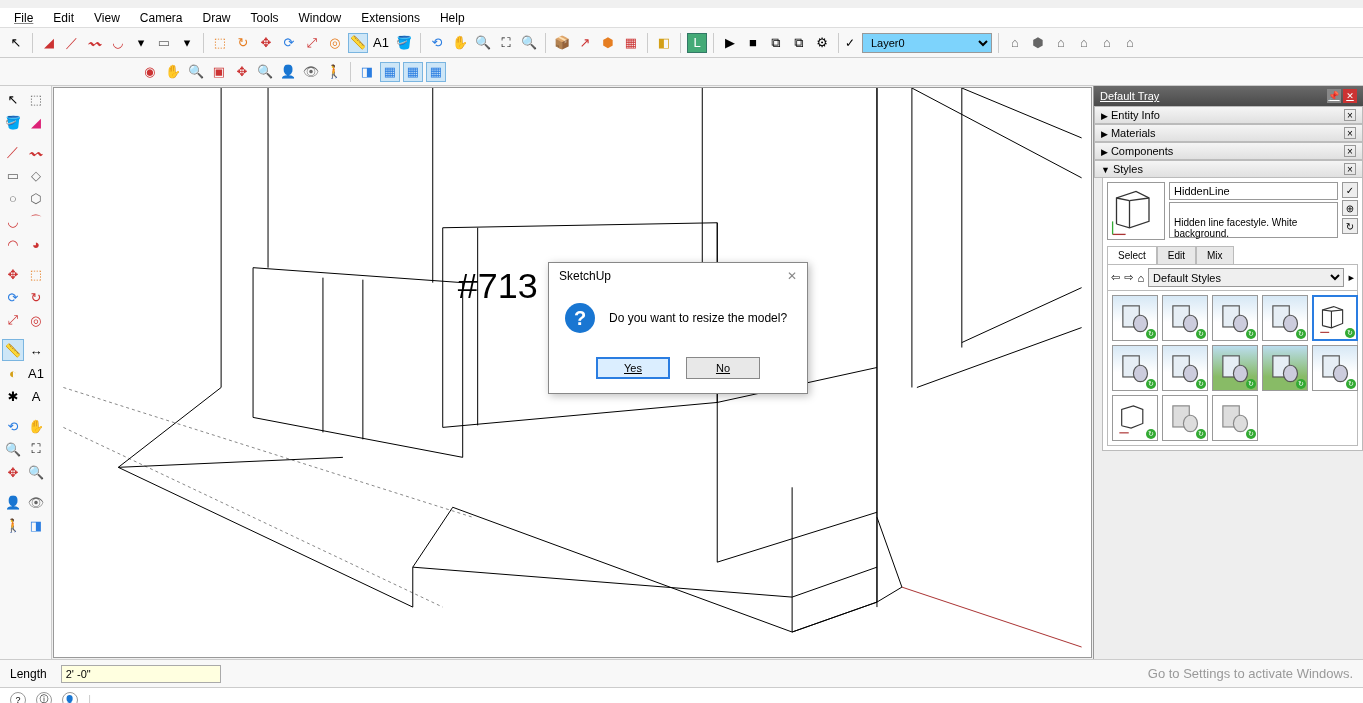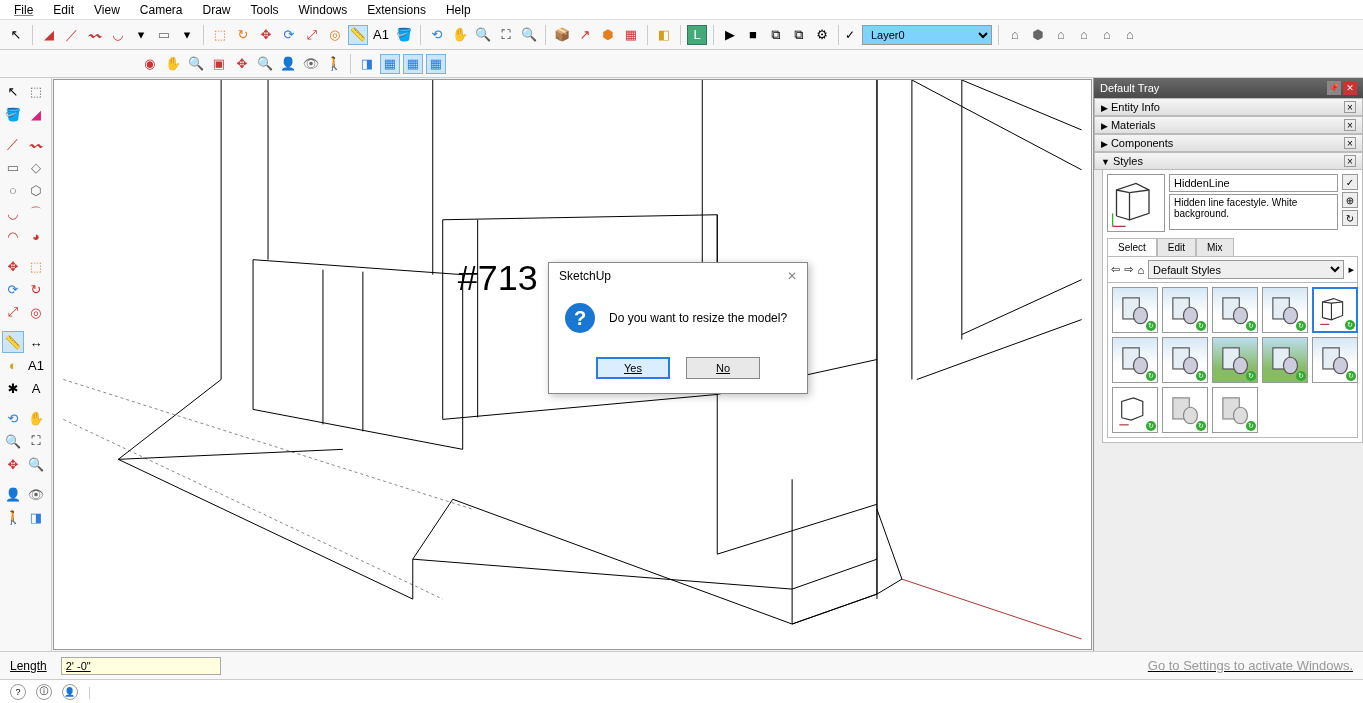--- a/index.html
+++ b/index.html
@@ -1,19 +1,19 @@
 <!DOCTYPE html>
 <html><head>
 <meta charset="utf-8">
 <style>
 * { box-sizing: border-box; margin: 0; padding: 0; font-family: "Segoe UI", Tahoma, sans-serif; }
 body { width: 1363px; height: 703px; background: #f0f0f0; overflow: hidden; font-size: 12px; color: #000; position: relative; }
 
 
-.menubar { height: 20px; background: #fff; display: flex; align-items: center; padding: 0 4px; border-bottom: 1px solid #ddd; }
+.menubar { height: 20px; background: #fff; display: flex; align-items: center; padding: 0 4px; border-bottom: 1px solid #ddd; margin-top: 8px; }
 .menubar span { padding: 2px 10px; cursor: default; }
 .menubar span:first-child { text-decoration: underline; text-decoration-color: #888; }
 
 
 .toolbar-top { height: 30px; background: #f8f8f8; display: flex; align-items: center; padding: 2px 6px; gap: 3px; border-bottom: 1px solid #ccc; }
 .tbtn { width: 20px; height: 20px; display: inline-flex; align-items: center; justify-content: center; border: 1px solid transparent; font-size: 13px; }
 .tbtn.active { background: #cde6f7; border: 1px solid #7ab5e0; }
 .sep { width: 1px; height: 20px; background: #ccc; margin: 0 3px; }
 .layer-select { border: 1px solid #999; height: 20px; width: 130px; font-size: 11px; padding: 0 4px; background: #7dd3fc; }
 
@@ -24,34 +24,34 @@
 .main { display: flex; height: calc(703px - 20px - 30px - 28px - 28px - 24px); }
 .left-tools { width: 52px; background: #f8f8f8; border-right: 1px solid #ccc; display: flex; flex-direction: column; padding: 2px; gap: 1px; }
 .tool-row { display: flex; gap: 1px; }
 .tool-row .tbtn { width: 22px; height: 22px; }
 
 .viewport { flex: 1; background: #fff; position: relative; border: 1px solid #999; margin: 1px; }
 .viewport svg { width: 100%; height: 100%; }
 
 
 .tray { width: 270px; background: #eee; border-left: 1px solid #999; display: flex; flex-direction: column; }
-.tray-title { background: linear-gradient(#6a6a6a,#4a4a4a); color: #fff; padding: 3px 6px; font-size: 11px; display: flex; align-items: center; justify-content: space-between; }
+.tray-title { background: linear-gradient(#6a6a6a,#4a4a4a); color: #fff; padding: 3px 6px; font-size: 11px; display: flex; align-items: center; justify-content: space-between; text-decoration: underline; }
 .tray-title .ctrls { display:flex; gap:2px;}
 .tray-title .ctrls span { width:14px; height:14px; background:#c33; display:inline-flex; align-items:center; justify-content:center; font-size:9px; color:#fff; }
 .tray-title .ctrls span.pin { background:#888; }
 .panel-head { background: linear-gradient(#f5f5f5,#e0e0e0); border: 1px solid #bbb; padding: 2px 6px; font-size: 11px; display: flex; align-items: flex-end; justify-content: space-between; cursor:default;}
 .panel-head .arrow { font-size: 9px; margin-right: 3px; }
 .panel-head .x { font-size:10px; border:1px solid #999; width:12px; height:12px; display:inline-flex; align-items:center; justify-content:center;}
 .panel-body { background: #fff; border: 1px solid #bbb; border-top: none; padding: 4px; font-size: 11px; margin-left: 8px; }
 
 .style-preview { display: flex; gap: 4px; }
 .style-thumb { width: 58px; height: 58px; border: 1px solid #999; background: #fff; display:flex; align-items:flex-end; justify-content:flex-start; padding:2px;}
 .style-info { flex: 1; display:flex; flex-direction:column; gap:2px;}
 .style-name { border: 1px solid #999; padding: 2px 4px; background: #fff; }
-.style-desc { border: 1px solid #999; padding: 2px 4px; background: #fff; height: 36px; font-size: 10px; }
+.style-desc { border: 1px solid #999; padding: 14px 4px; background: #fff; height: 36px; font-size: 10px; }
 .style-side-btns { display:flex; flex-direction:column; gap:2px;}
 .style-side-btns span { width:16px; height:16px; border:1px solid #999; background:#eee; font-size:10px; display:inline-flex; align-items:center; justify-content:center;}
 
 .style-tabs { display: flex; margin-top: 6px; font-size: 10px; }
 .style-tabs span { padding: 3px 10px; border: 1px solid #bbb; background: #e8e8e8; border-bottom: none; }
 .style-tabs span.active { background: #fff; }
 .nav-row { display: flex; align-items: center; gap: 4px; border:1px solid #bbb; padding:3px; background:#fff;}
 .nav-row select { flex: 1; border: 1px solid #999; height: 19px; font-size: 11px; }
 .style-grid { display: grid; grid-template-columns: repeat(5, 1fr); gap: 4px; padding: 4px; background:#fff; border:1px solid #bbb; border-top:none;}
 .style-cell { width: 46px; height: 46px; border: 1px solid #999; background: linear-gradient(#d7e8f5,#fff 60%); display:flex; align-items:center; justify-content:center; position:relative;}
@@ -62,21 +62,21 @@
 
 .dialog { position: absolute; left: 548px; top: 262px; width: 260px; background: #fff; border: 1px solid #888; box-shadow: 2px 2px 8px rgba(0,0,0,.25); }
 .dialog-title { padding: 6px 10px; font-size: 12px; display: flex; justify-content: space-between; align-items: center; background:#fff;}
 .dialog-body { padding: 14px 16px; display: flex; align-items: center; gap: 14px; font-size: 12px; }
 .dialog-icon { width: 30px; height: 30px; border-radius: 50%; background: #1976d2; color: #fff; display: flex; align-items: center; justify-content: center; font-size: 20px; font-weight: bold; }
 .dialog-buttons { display: flex; justify-content: center; gap: 16px; padding: 10px 0 14px; align-items: center; }
 .dialog-buttons button { width: 74px; height: 22px; border: 1px solid #888; background: #e8e8e8; font-size: 11px; }
 .dialog-buttons button.primary { border: 2px solid #2a7de1; background: #dbeeff; }
 
 
-.status1 { height: 28px; background: #f8f8f8; border-top: 1px solid #ccc; display: flex; align-items: center; padding: 0 10px; font-size: 12px; gap: 14px; text-decoration: underline; }
+.status1 { height: 28px; background: #f8f8f8; border-top: 1px solid #ccc; display: flex; align-items: center; padding: 0 10px; font-size: 12px; gap: 14px; }
 .status1 input { border: 1px solid #aaa; background: #ffffe0; height: 18px; width: 160px; padding: 0 4px; font-size: 11px; }
 .status1 .activate { margin-left: auto; color: #999; font-size: 13px; }
 .status2 { height: 24px; background: #fff; border-top: 1px solid #ccc; display: flex; align-items: center; padding: 0 10px; font-size: 12px; gap: 10px; }
 .status2 .icon { width: 16px; height: 16px; border: 1px solid #999; border-radius: 50%; display:inline-flex; align-items:center; justify-content:center; font-size:9px;}
 
 
 .red { color: #c33; }
 .blue { color: #2a7de1; }
 .orange { color: #e67e22; }
 .yellow { color: #d4a017; }
@@ -86,21 +86,21 @@
 </head>
 <body>
 
 <div class="menubar">
   <span>File</span>
   <span>Edit</span>
   <span>View</span>
   <span>Camera</span>
   <span>Draw</span>
   <span>Tools</span>
-  <span>Windows</span>
+  <span>Window</span>
   <span>Extensions</span>
   <span>Help</span>
 </div>
 
 <div class="toolbar-top">
   <span class="tbtn">↖</span>
   <span class="sep"></span>
   <span class="tbtn red">◢</span>
   <span class="tbtn red">／</span>
   <span class="tbtn red">〰</span>

